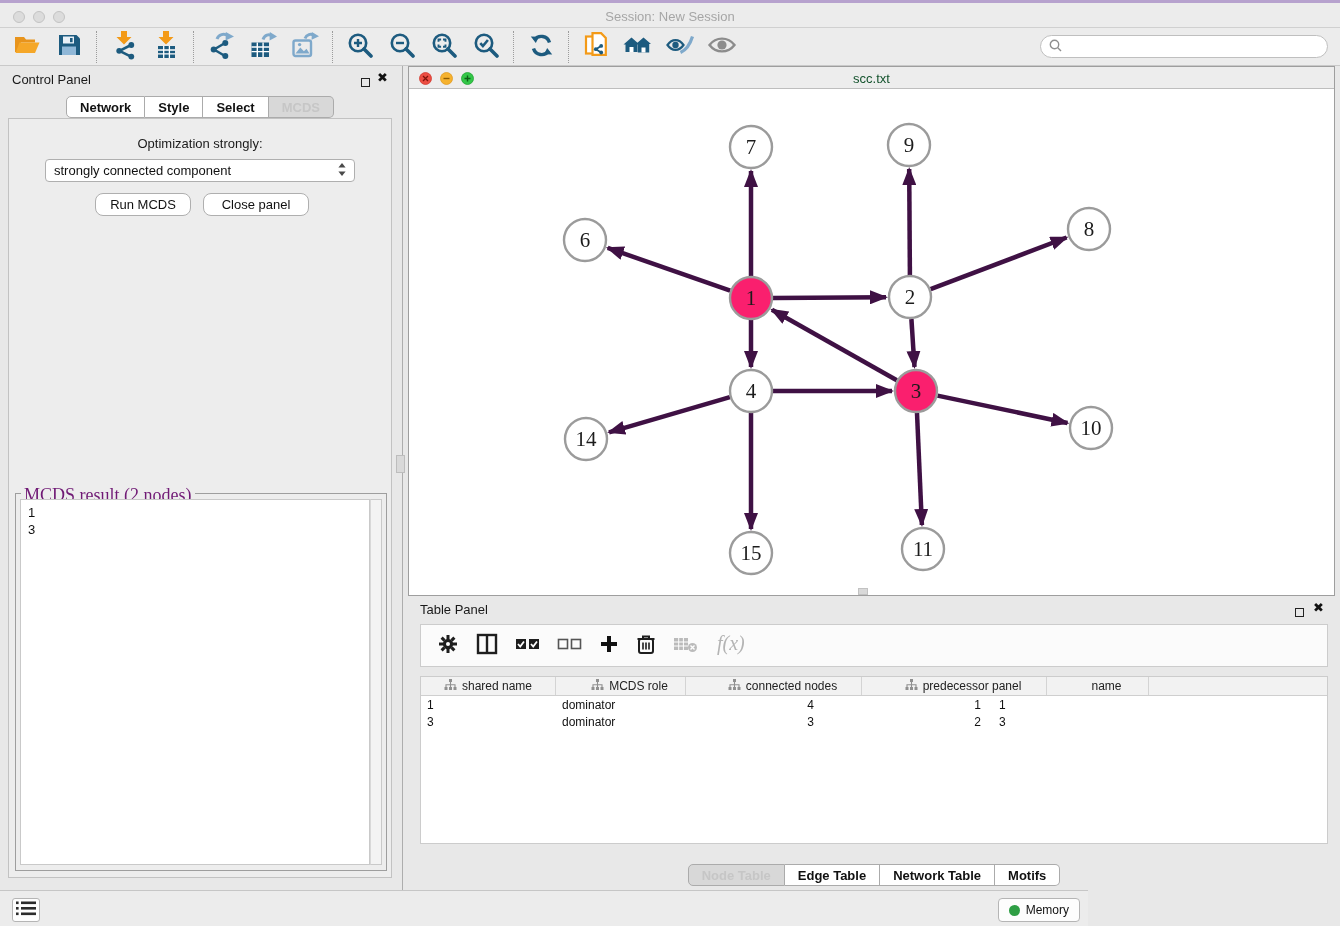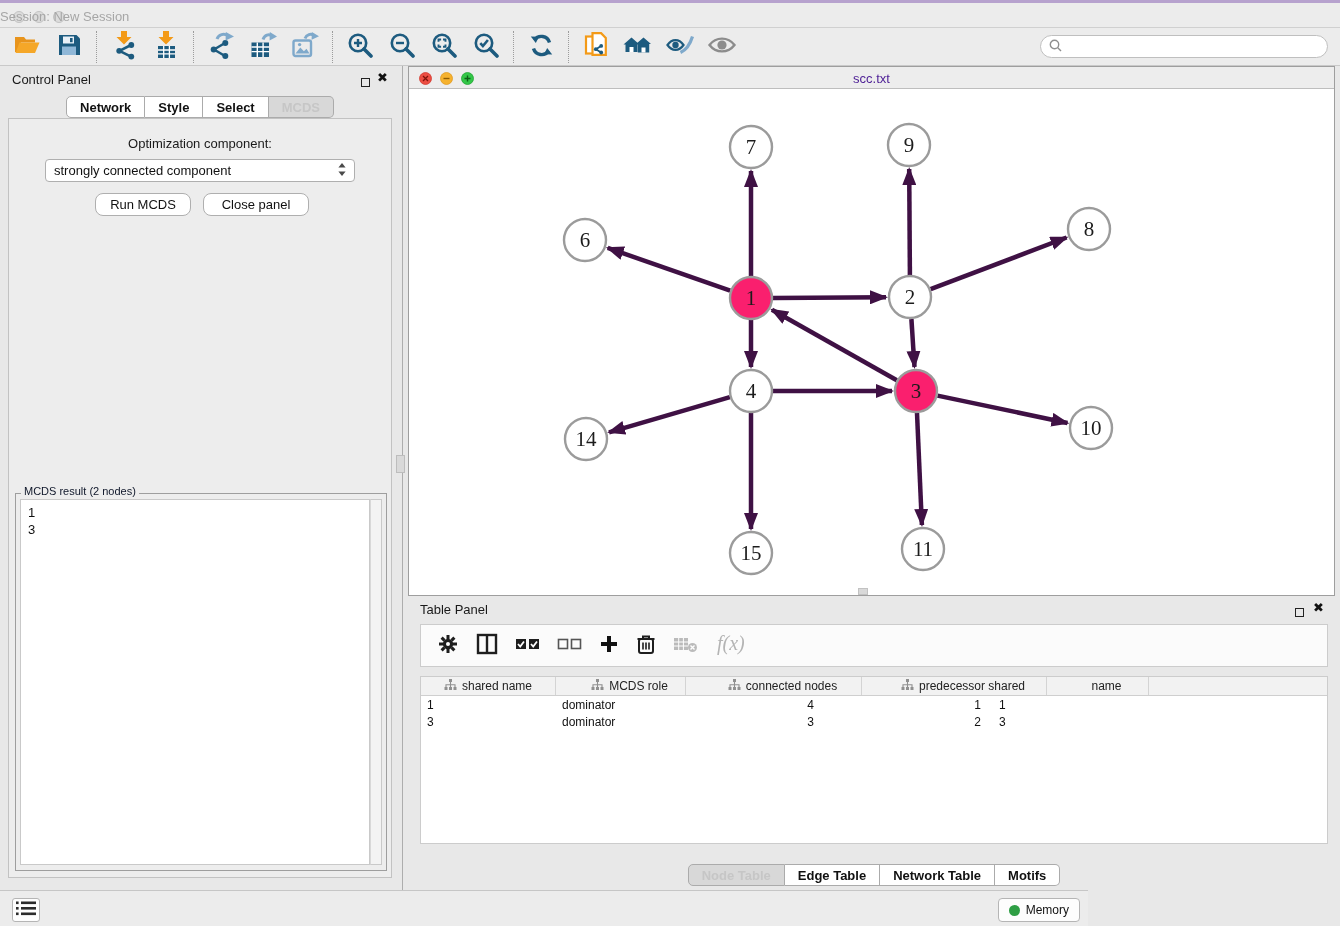--- a/index.html
+++ b/index.html
@@ -5,21 +5,21 @@
   * { margin:0; padding:0; box-sizing:border-box; }
   html,body { width:1340px; height:926px; overflow:hidden;
     font-family:"Liberation Sans","DejaVu Sans",sans-serif; background:#E8E8E8; }
   .abs { position:absolute; }
 
   
   #titlebar { position:absolute; left:0; top:0; width:1340px; height:28px;
     background:#ECECEC; border-bottom:1px solid #D0D0D0; border-top:3px solid #B7A2CE; }
   .tlight { position:absolute; top:8px; width:12px; height:12px; border-radius:50%;
     background:#DCDCDC; border:1px solid #C3C3C3; }
-  #win-title { position:absolute; top:6px; left:0; width:100%; 
+  #win-title { position:absolute; top:6px; left:0; width:100%; text-align:center;
     font-size:13px; color:#A6A6A6; }
 
   
   #toolbar { position:absolute; left:0; top:28px; width:1340px; height:38px;
     background:#ECECEC; border-bottom:1px solid #C9C9C9; display:flex; align-items:center;
     padding-left:6px; }
   .tbtn { width:42px; height:34px; display:flex; align-items:center; justify-content:center;
     background:transparent; border:none; cursor:default; }
   .tsep { width:1px; height:32px; border-left:1px dotted #9C9C9C; margin:0 6px; }
   #search-wrap { position:absolute; right:12px; top:7px; width:288px; height:23px;
@@ -43,36 +43,36 @@
   #opt-label { position:absolute; left:0; top:17px; width:100%; text-align:center; font-size:13px; color:#1A1A1A; }
   #criterion-select { position:absolute; left:36px; top:40px; width:310px; height:23px; background:#fff;
     border:1px solid #AFAFAF; border-radius:4px; display:flex; align-items:center; padding:0 8px; font-size:13px; color:#111; }
   #criterion-select .spacer { flex:1; }
   .pbtn { position:absolute; top:74px; height:23px; background:#fff; border:1px solid #AFAFAF;
     border-radius:8px; font-size:13px; color:#111; display:flex; align-items:center; justify-content:center; cursor:default; }
   #run-btn { left:86px; width:96px; }
   #closep-btn { left:194px; width:106px; }
   #mcds-fieldset { position:absolute; left:6px; top:374px; width:372px; height:378px;
     border:1px solid #9E9E9E; background:#EDEDED; }
-  #mcds-legend { position:absolute; left:5px; top:-9px; background:#EDEDED; padding:0 3px; font-size:11px; color:#0f172a; }
+  #mcds-legend { position:absolute; left:5px; top:-9px; background:#EDEDED; padding:0 3px; font-size:18px; color:#701a75;font-family:Liberation Serif, serif; }
   #mcds-list { position:absolute; left:4px; top:5px; right:16px; bottom:5px; background:#fff;
     border:1px solid #C9C9C9; padding:4px 7px; font-size:13px; color:#111; line-height:17px; }
   #mcds-scroll { position:absolute; right:4px; top:5px; width:12px; bottom:5px; background:#F3F3F3;
     border:1px solid #C9C9C9; border-left:1px solid #D8D8D8; }
 
   
   #v-divider { position:absolute; left:402px; top:66px; width:1px; height:824px; background:#ADADAD; }
   #v-grip { position:absolute; left:396px; top:455px; width:9px; height:18px; background:#D9D9D9; border:1px solid #BDBDBD; }
 
   
   #net-window { position:absolute; left:408px; top:66px; width:927px; height:530px;
     background:#fff; border:1px solid #9E9E9E; }
   #net-titlebar { position:absolute; left:0; top:0; width:100%; height:22px; background:#EDEDED;
     border-bottom:1px solid #BEBEBE; }
-  #net-title { position:absolute; top:4px; width:100%; text-align:center; font-size:13px; color:#4c1d95; }
+  #net-title { position:absolute; top:4px; width:100%; text-align:center; font-size:13px; color:#14532d; }
   .nlight { position:absolute; top:4px; }
   #net-canvas { position:absolute; left:0; top:22px; width:925px; height:506px; background:#fff; }
   #h-grip { position:absolute; left:858px; top:588px; width:10px; height:7px; background:#D9D9D9; border:1px solid #C2C2C2; }
 
   
   #table-panel { position:absolute; left:408px; top:596px; width:932px; height:290px; }
   #tp-toolbar { position:absolute; left:12px; top:28px; width:908px; height:43px; background:#FBFBFB;
     border:1px solid #CCC; display:flex; align-items:center; padding-left:16px; gap:17px; }
   .tp-ico { display:flex; align-items:center; justify-content:center; cursor:default; }
   #tbl { position:absolute; left:12px; top:80px; width:908px; height:168px; background:#fff; border:1px solid #CCC; overflow:hidden; }
@@ -248,21 +248,21 @@
   <div class="panel-title">Control Panel</div>
   <span class="abs" style="right:30px; top:7px;"><span class="float-ico"></span></span>
   <span class="abs close-ico" style="right:12px; top:7px;">✖</span>
   <div id="cp-tabs">
       <div class="mtab">Network</div>
       <div class="mtab">Style</div>
       <div class="mtab">Select</div>
       <div class="mtab sel">MCDS</div>
     </div>
   <div id="cp-content">
-    <div id="opt-label">Optimization component:</div>
+    <div id="opt-label">Optimization strongly:</div>
     <div id="criterion-select">
       <span>strongly connected component</span>
       <span class="spacer"></span>
       <span><svg width="8" height="13" viewBox="0 0 8 13">
             <path d="M4 0L7.6 4.6H0.4z" fill="#4A4A4A"></path>
             <path d="M4 13L7.6 8.4H0.4z" fill="#4A4A4A"></path>
           </svg></span>
     </div>
     <button class="pbtn" id="run-btn">Run MCDS</button>
     <button class="pbtn" id="closep-btn">Close panel</button>
@@ -464,21 +464,21 @@
           <span>connected nodes</span>
         </div>
         <div class="hcell" style="width:167px">
           <span><svg width="13" height="12" viewBox="0 0 13 12">
               <path d="M6.5 3v2.8M2 8V5.8h9V8M6.5 5.8V8" stroke="#909090" stroke-width="1.1" fill="none"></path>
               <rect x="5" width="3" height="3" fill="#909090"></rect>
               <rect x="0.5" y="8" width="3" height="3" fill="#909090"></rect>
               <rect x="5" y="8" width="3" height="3" fill="#909090"></rect>
               <rect x="9.5" y="8" width="3" height="3" fill="#909090"></rect>
             </svg></span>
-          <span>predecessor shared</span>
+          <span>predecessor panel</span>
         </div>
         <div class="hcell" style="width:84px">
           <span>name</span>
         </div>
         <div style="flex:1"></div>
       </div>
     <div id="tbl-body">
         <div class="trow">
           <div class="tcell " style="width:135px">1</div>
           <div class="tcell " style="width:112px">dominator</div>

